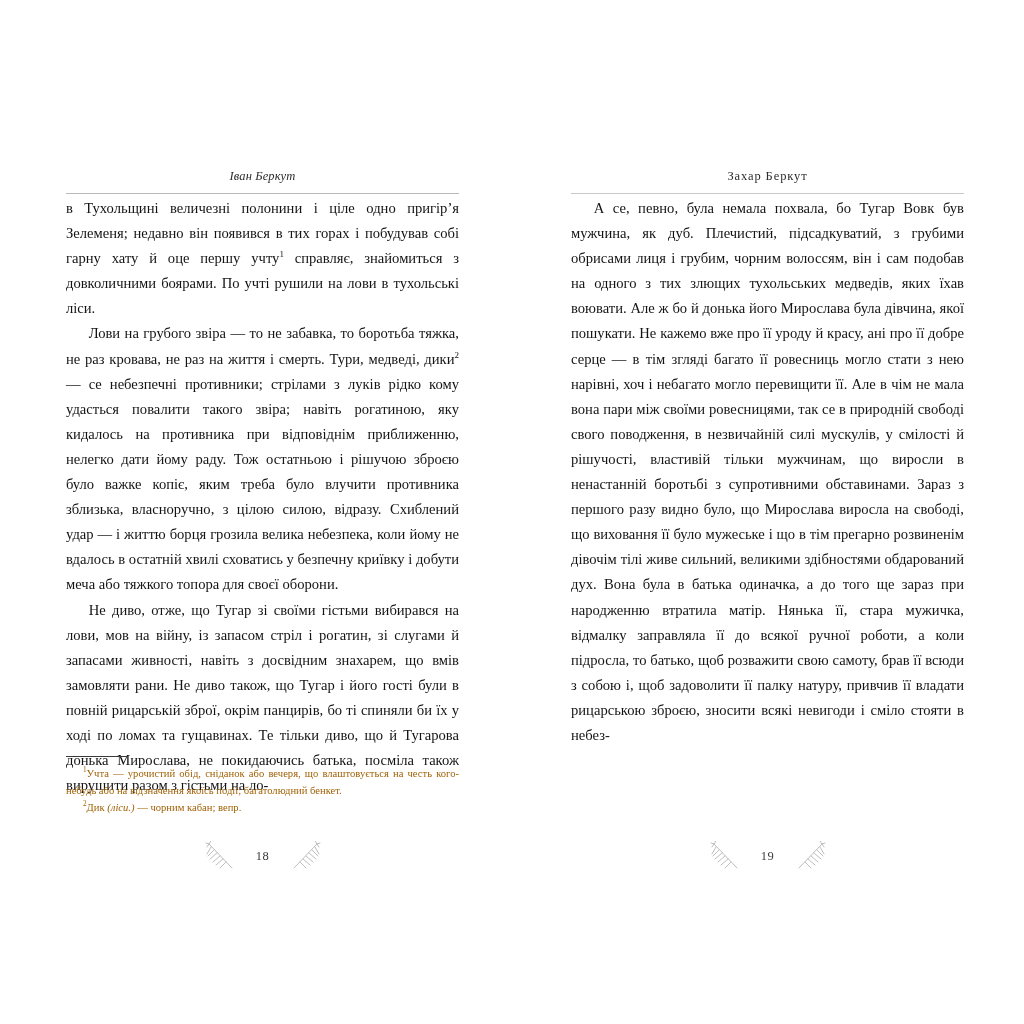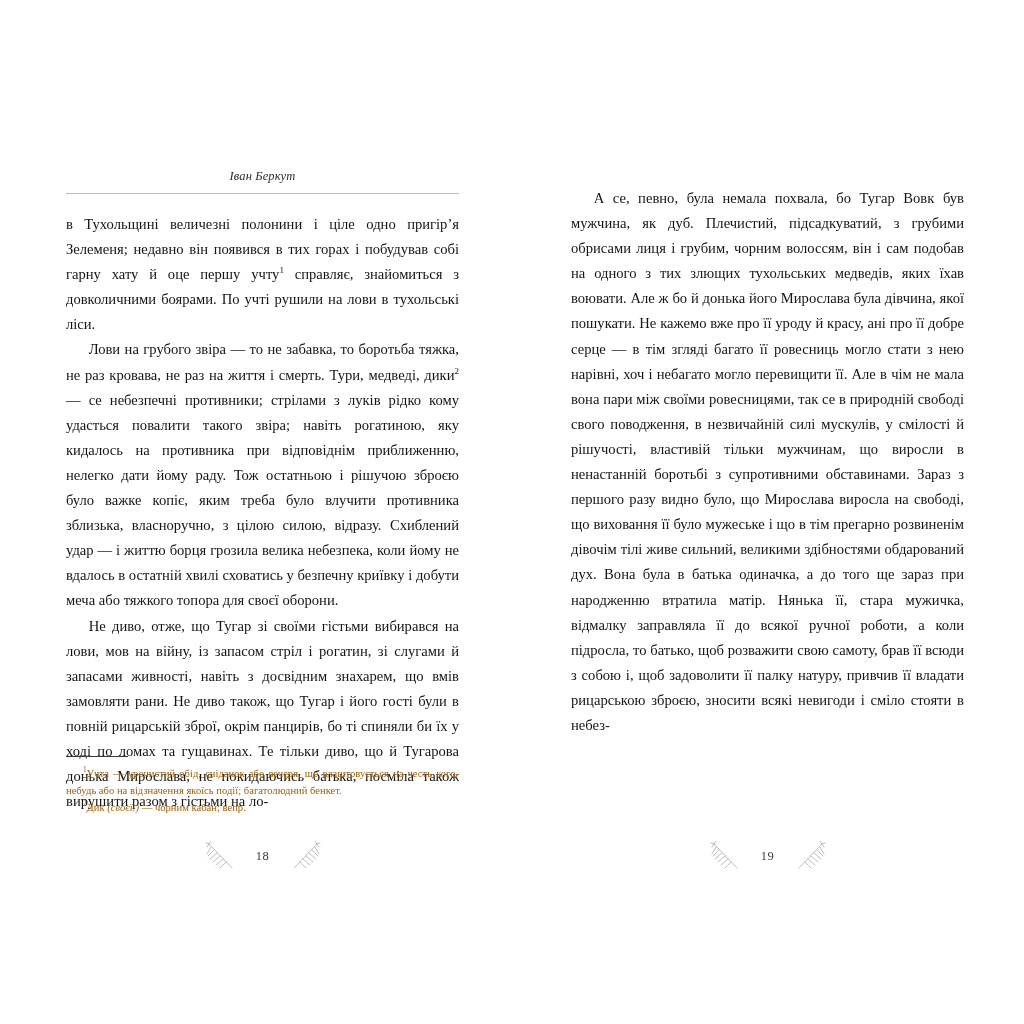--- a/index.html
+++ b/index.html
@@ -60,21 +60,21 @@
     left: 0;
     right: 0;
     bottom: 0;
     height: 1px;
     background: #b9b9b9;
   }
   .recto .head-rule { background: #c9c9c9; }
 
   
   .body-col {
-    margin-top: 18px;
+    margin-top: 2px;
     color: #141414;
     font-size: 14.6px;
     line-height: 25.1px;
     text-align: justify;
     text-justify: inter-word;
     hyphens: manual;
   }
   .body-col p {
     margin: 0;
     text-indent: 0;
@@ -164,21 +164,21 @@
 
         <p class="indent"><span>Не диво, отже, що Тугар зі своїми гістьми вибирався на лови, мов на війну, із запасом стріл і рогатин, зі слугами й запасами живності, навіть з досвідним знахарем, що вмів замовляти рани. Не диво також, що Тугар і його гості були в повній рицарській зброї, окрім панцирів, бо ті спиняли би їх у ході по ломах та гущавинах. Те тільки диво, що й Тугарова донька Мирослава, не покидаючись батька, посміла також вирушити разом з гістьми на ло-</span></p>
 
       </div>
 
       <div class="footnotes">
         <div class="fn-rule"></div>
 
         <p><sup>1</sup><span>Учта</span><span> — </span><span>урочистий обід, сніданок або вечеря, що влаштовується на честь кого-небудь або на відзначення якоїсь події; багатолюдний бенкет.</span></p>
 
-        <p><sup>2</sup><span>Дик</span><span>&nbsp;</span><i>(своєї.)</i><span> — </span><span>чорним кабан; вепр.</span></p>
+        <p><sup>2</sup><span>Дик</span><span>&nbsp;</span><i>(ліси.)</i><span> — </span><span>чорним кабан; вепр.</span></p>
       </div>
 
       <div class="folio">
         <svg class="orn left" viewBox="0 0 34 30">
           <g stroke="#8a8a8a" stroke-width="0.9" fill="none" stroke-linecap="round">
             <path d="M6 3 L29 27"></path>
             <path d="M8 6 L4 13"></path>
             <path d="M11 9 L5 15"></path>
             <path d="M14 12 L7 18"></path>
             <path d="M17 15 L10 21"></path>
@@ -204,20 +204,24 @@
             <path d="M6 3 L8 0"></path>
             <path d="M6 3 L3 2"></path>
             <path d="M6 3 L4 6"></path>
           </g>
         </svg>
       </div>
     </div>
 
     <div class="book-page recto">
 
+      <div class="runhead recto-head">
+        <span>Захар  Беркут</span>
+        <div class="head-rule"></div>
+      </div>
 
       <div class="body-col">
         <p class="indent">А се, певно, була немала похвала, бо Тугар Вовк був мужчина, як дуб. Плечистий, підсадкуватий, з грубими обрисами лиця і грубим, чорним волоссям, він і сам подобав на одного з тих злющих тухольських медведів, яких їхав воювати. Але ж бо й донька його Мирослава була дівчина, якої пошукати. Не кажемо вже про її уроду й красу, ані про її добре серце — в тім згляді багато її ровесниць могло стати з нею нарівні, хоч і небагато могло перевищити її. Але в чім не мала вона пари між своїми ровесницями, так се в природній свободі свого поводження, в незвичайній силі мускулів, у смілості й рішучості, властивій тільки мужчинам, що виросли в ненастанній боротьбі з супротивними обставинами. Зараз з першого разу видно було, що Мирослава виросла на свободі, що виховання її було мужеське і що в тім прегарно розвиненім дівочім тілі живе сильний, великими здібностями обдарований дух. Вона була в батька одиначка, а до того ще зараз при народженню втратила матір. Нянька її, стара мужичка, відмалку заправляла її до всякої ручної роботи, а коли підросла, то батько, щоб розважити свою самоту, брав її всюди з собою і, щоб задоволити її палку натуру, привчив її владати рицарською зброєю, зносити всякі невигоди і сміло стояти в небез-</p>
       </div>
 
       <div class="folio">
         <svg class="orn left" viewBox="0 0 34 30">
           <g stroke="#8a8a8a" stroke-width="0.9" fill="none" stroke-linecap="round">
             <path d="M6 3 L29 27"></path>
             <path d="M8 6 L4 13"></path>

